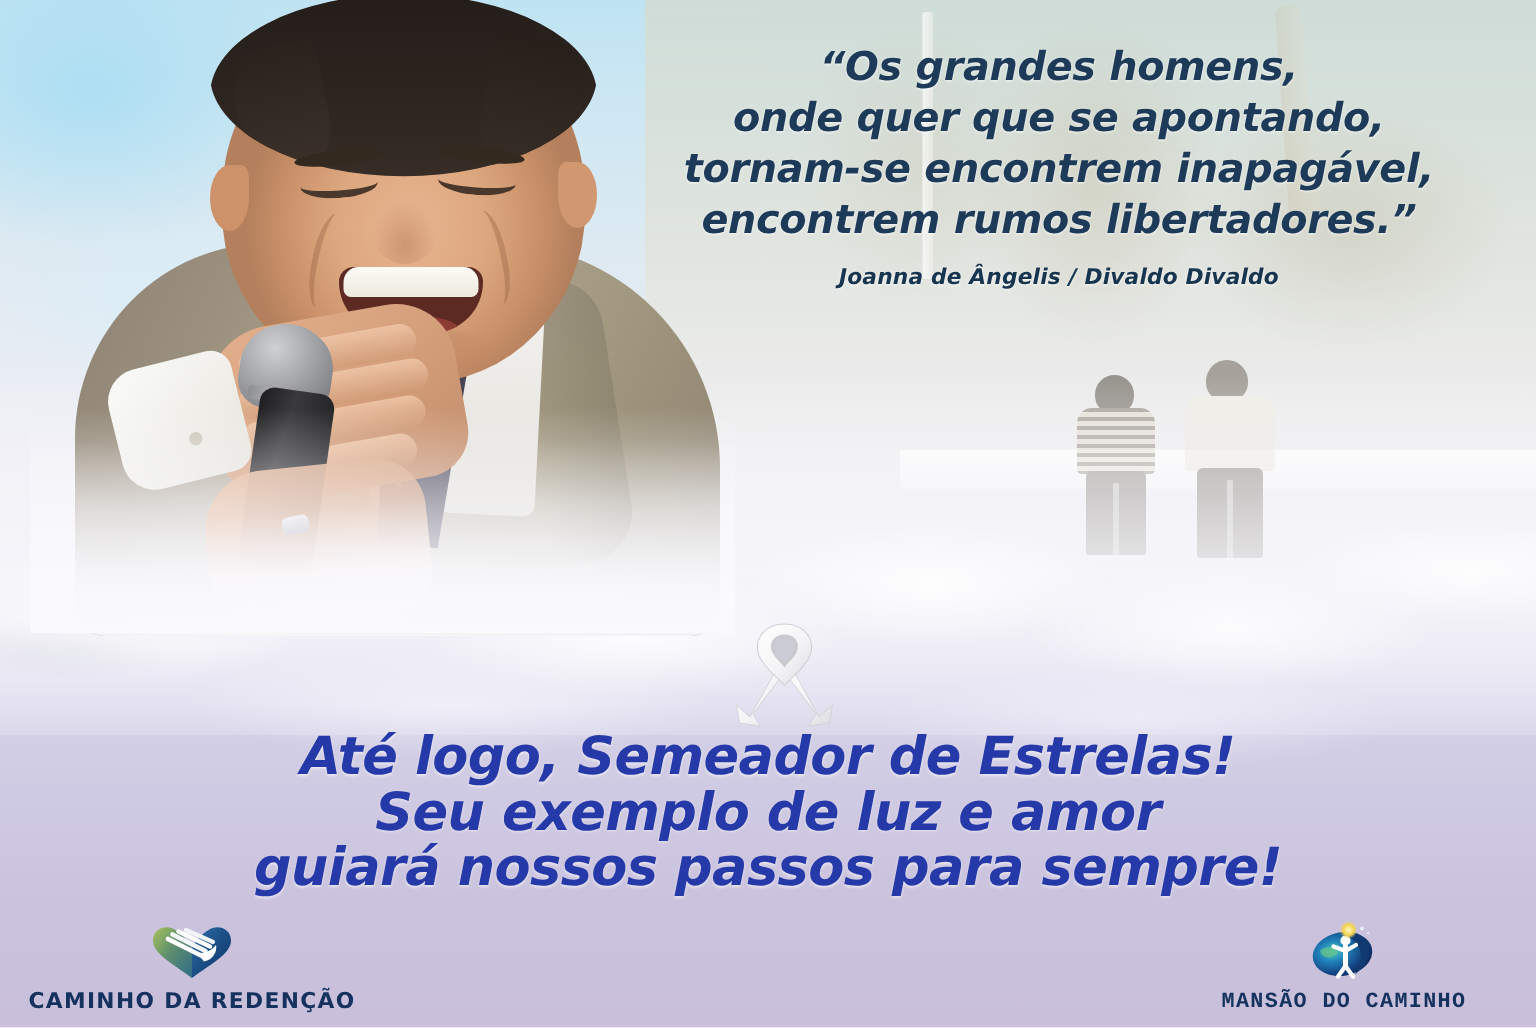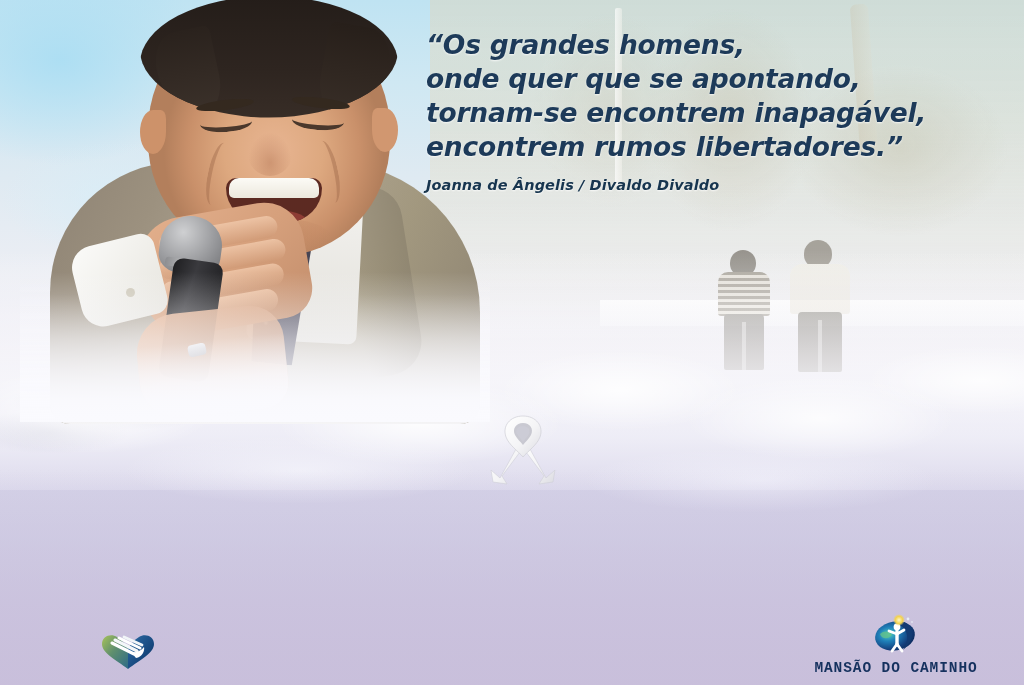--- a/index.html
+++ b/index.html
@@ -459,21 +459,21 @@
       rgba(250,250,254,1) 100%);
     pointer-events:none;
   }
 
   
 
   #quote-block {
     position:absolute;
     right:38px; top:28px;
     width:560px;
-    text-align:left;
+    text-align:center;
   }
   .quote-line {
     font-family:"DejaVu Sans", sans-serif;
     font-style:italic;
     font-weight:bold;
     font-size:26.5px;
     line-height:34px;
     color:#1d3a59;
     letter-spacing:-0.2px;
     white-space:nowrap;
@@ -653,20 +653,25 @@
                C40 41 49 35 52 27
                C56 16 48 6 35 6 Z" fill="url(#rg)" stroke="#cfcfd6" stroke-width="0.7"></path>
 
       <path d="M35 13 C28 13 24 19 27 25 C29 29 33 32 35 35
                C37 32 41 29 43 25 C46 19 42 13 35 13 Z" fill="#b9b9c4" opacity="0.75"></path>
       <path d="M35 16 C30 16 27 20 29 24 C31 27 34 30 35 32
                C36 30 39 27 41 24 C43 20 40 16 35 16 Z" fill="#cfcfd8" opacity="0.6"></path>
     </svg>
   </div>
 
+  <div id="headline">
+    <div class="head-line hl-1">Até logo, Semeador de Estrelas!</div>
+    <div class="head-line hl-2">Seu exemplo de luz e amor</div>
+    <div class="head-line hl-3">guiará nossos passos para sempre!</div>
+  </div>
 
   <div class="logo-block" id="logo-left">
     <div class="logo-mark">
       <svg width="56" height="38" viewBox="0 0 56 38" aria-hidden="true">
         <defs>
           <linearGradient id="hb" x1="0" y1="0" x2="1" y2="1">
             <stop offset="0%" stop-color="#2f6fa8"></stop>
             <stop offset="60%" stop-color="#17487e"></stop>
             <stop offset="100%" stop-color="#0e3160"></stop>
           </linearGradient>
@@ -681,20 +686,21 @@
 
         <path d="M28 36 C16 27 2 20 2 11 C2 3 11 0 17 4 C22 7 26 12 28 16 Z" fill="url(#hg)"></path>
 
         <path d="M12 10 L34 21" stroke="#ffffff" stroke-width="3.1" stroke-linecap="round"></path>
         <path d="M15 7 L37 18" stroke="#f4f7f9" stroke-width="3.1" stroke-linecap="round"></path>
         <path d="M19 5 L40 15" stroke="#ffffff" stroke-width="3.0" stroke-linecap="round"></path>
         <path d="M24 4 L42 12" stroke="#f1f5f8" stroke-width="2.8" stroke-linecap="round"></path>
         <path d="M31 19 C36 20 41 18 44 14 C45 18 42 24 36 25 Z" fill="#ffffff"></path>
       </svg>
     </div>
+    <div class="logo-text-lg">CAMINHO DA REDENÇÃO</div>
   </div>
 
   <div class="logo-block" id="logo-right">
     <div class="logo-mark">
       <svg width="52" height="40" viewBox="0 0 52 40" aria-hidden="true">
         <defs>
           <radialGradient id="gl" cx="35%" cy="40%" r="70%">
             <stop offset="0%" stop-color="#4fd0c2"></stop>
             <stop offset="35%" stop-color="#1f7fb8"></stop>
             <stop offset="75%" stop-color="#14407e"></stop>

